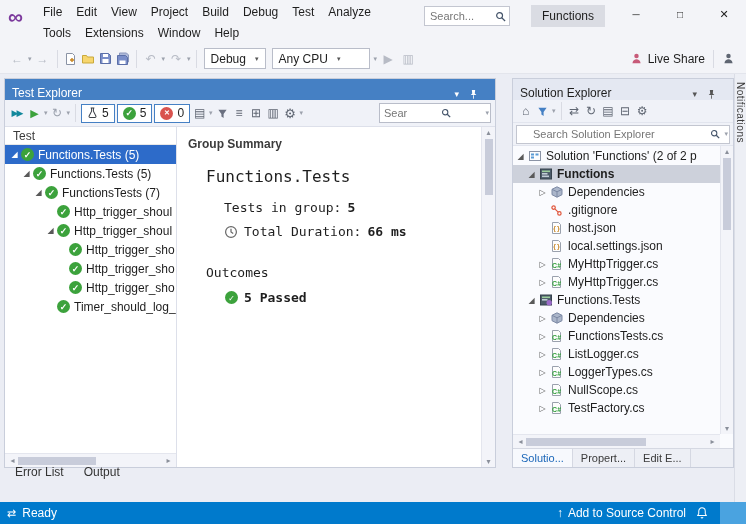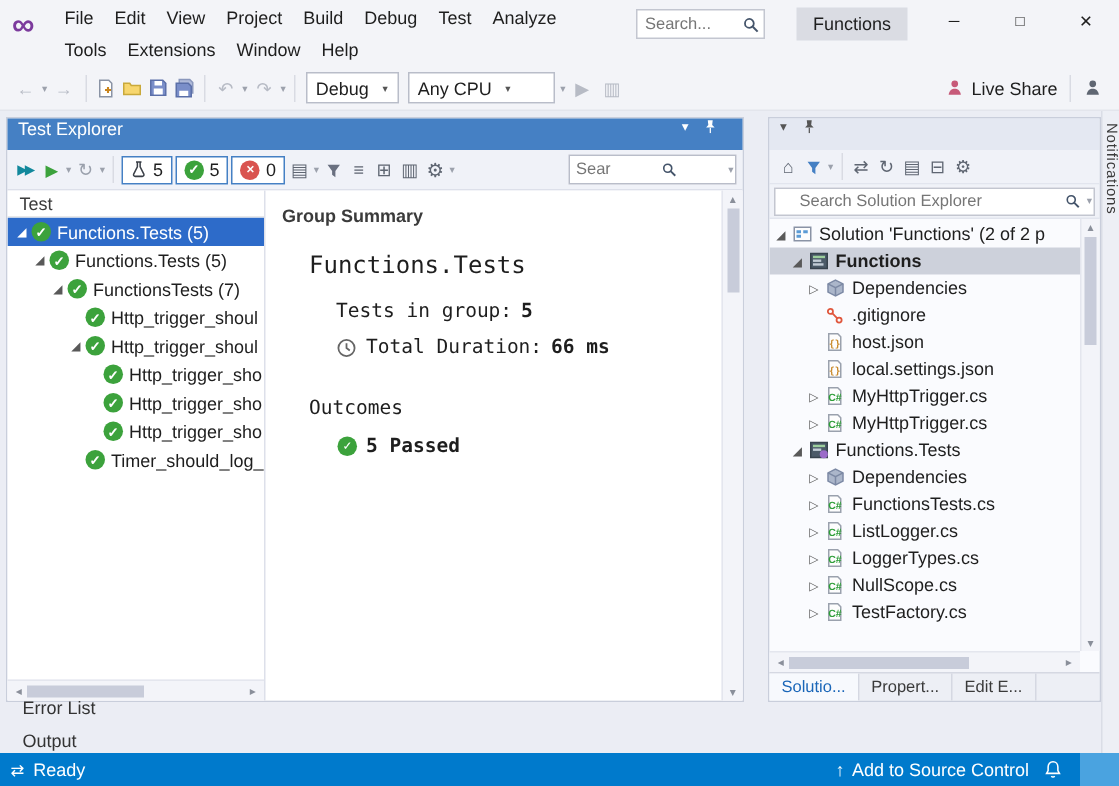--- a/index.html
+++ b/index.html
@@ -29,21 +29,21 @@
   .tsep{width:1px;height:18px;background:#D9DBE3;margin:0 4px;flex:none;}
   .combo{height:21px;background:#fff;border:1px solid #B9BDC9;display:flex;align-items:center;padding:0 6px;margin:0 3px;}
   .combo .caret{font-size:7px;color:#555;margin-left:9px;}
   .combo.cfg{width:62px;}
   .combo.plat{width:98px;}
   .liveshare{margin-left:auto;display:flex;align-items:center;gap:5px;color:#1E1E1E;}
   .t-icon-svg{display:flex;align-items:center;justify-content:center;margin:0 2px;}
 
   
   .panel{position:absolute;background:#F0F2F8;border:1px solid #C9CEDB;}
-  .ph{height:21px;display:flex;align-items:flex-start;padding:0 7px;font-size:12px;}
+  .ph{height:21px;display:flex;align-items:flex-end;padding:0 7px;font-size:12px;}
   .ph.active{background:#4580C4;color:#fff;}
   .ph.inactive{background:#E4E8F2;color:#1E1E1E;}
   .ph-title{flex:1;white-space:nowrap;overflow:hidden;}
   .ph-icons{display:flex;align-items:center;gap:9px;}
   .ph-icons .g{font-size:9px;line-height:1;}
   .ph-icons .gx{font-size:10px;line-height:1;}
 
   
   .test-panel{left:4px;top:78px;width:492px;height:390px;}
   .te-toolbar{height:27px;display:flex;align-items:center;padding:0 4px;background:#F0F2F8;border-bottom:1px solid #DDE0EA;}
@@ -100,21 +100,21 @@
   .se-vscroll .vthumb{height:72px;}
   .se-hscroll{position:absolute;left:0;right:13px;bottom:0;height:14px;background:#F3F4F9;border-top:1px solid #E4E6EE;display:flex;align-items:center;padding:0 2px;}
   .se-hscroll .hthumb{width:120px;}
   .se-tabs{position:absolute;left:0;right:0;bottom:0;height:19px;background:#EDEFF5;border-top:1px solid #D5D8E2;display:flex;}
   .se-tab{padding:0 8px;line-height:18px;font-size:11px;color:#3A3A3A;border-right:1px solid #D5D8E2;}
   .se-tab.active{color:#1A66B8;background:#F7F9FD;}
 
   
   .notif-strip{position:absolute;right:0;top:74px;width:12px;height:428px;background:#EDEFF5;border-left:1px solid #DADDE6;}
   .notif-strip span{writing-mode:vertical-rl;font-size:10px;color:#3B3B3B;display:block;margin:8px auto 0 auto;letter-spacing:.5px;}
-  .bp-tabs{position:absolute;left:6px;top:462px;height:20px;display:flex;gap:2px;flex-direction:column;}
+  .bp-tabs{position:absolute;left:6px;top:462px;height:20px;display:flex;gap:2px;}
   .bp-tab{padding:0 9px;line-height:20px;color:#333;}
   .statusbar{position:absolute;left:0;top:502px;width:746px;height:22px;background:#007ACC;color:#fff;display:flex;align-items:center;font-size:12px;}
   .sb-left{display:flex;align-items:center;gap:6px;padding-left:7px;}
   .sb-sync{font-size:11px;}
   .sb-right{margin-left:auto;display:flex;align-items:center;gap:10px;}
   .sb-source{display:flex;align-items:center;gap:5px;}
   .sb-up{font-size:12px;}
   .sb-bell{display:flex;align-items:center;margin-right:2px;}
   .sb-corner{width:26px;height:22px;background:#4AA3E0;flex:none;}
 </style>
@@ -366,20 +366,21 @@
       <span class="sarr">▴</span>
       <div class="vthumb"></div>
       <div class="vfill"></div>
       <span class="sarr">▾</span>
     </div>
   </div>
 </section>
 
 <section class="panel sol-panel">
   <div class="ph inactive">
+    <span class="ph-title">Solution Explorer</span>
     <span class="ph-icons" style="color:#555;">
       <span class="g">▾</span>
       <span style="display:flex;">
         <svg width="11" height="11" viewBox="0 0 12 12">
             <path d="M4.2 1.2h3.6l-.4 3.6 1.8 1.8H3l1.6-1.8z" fill="#555"></path>
             <rect x="5.6" y="6.8" width="0.9" height="3.8" fill="#555"></rect>
           </svg>
       </span>
       <span class="gx"></span>
     </span>

